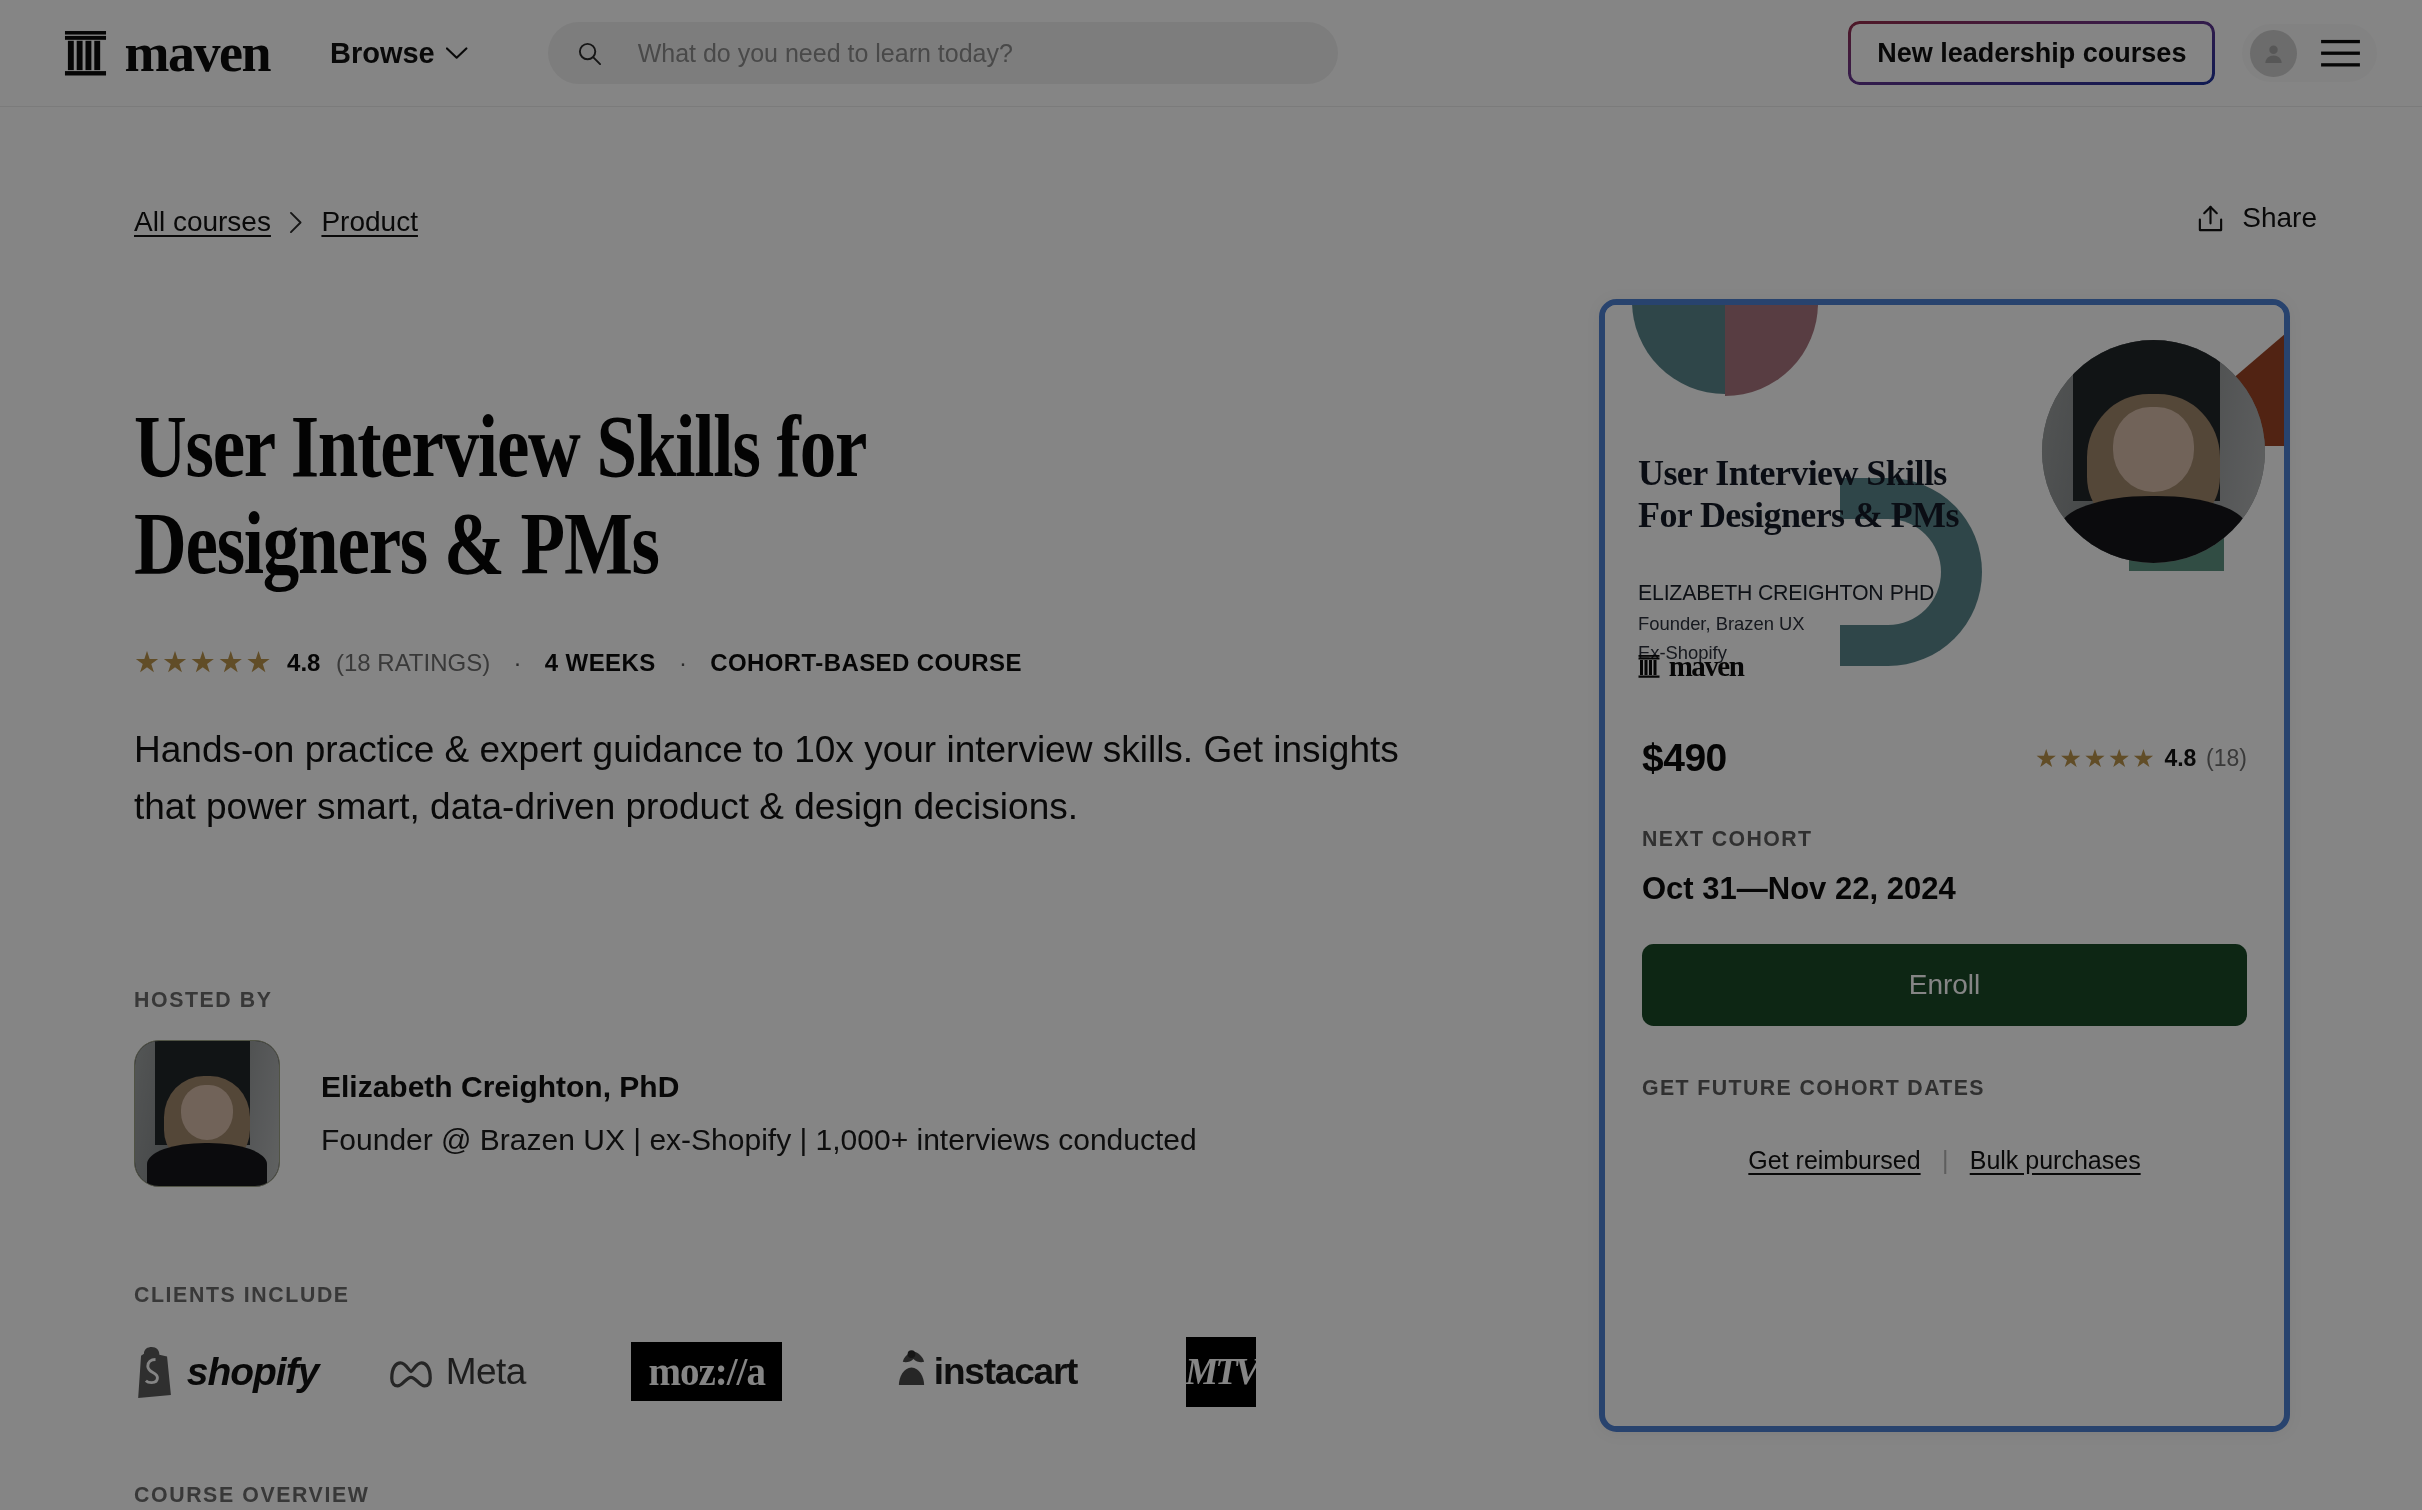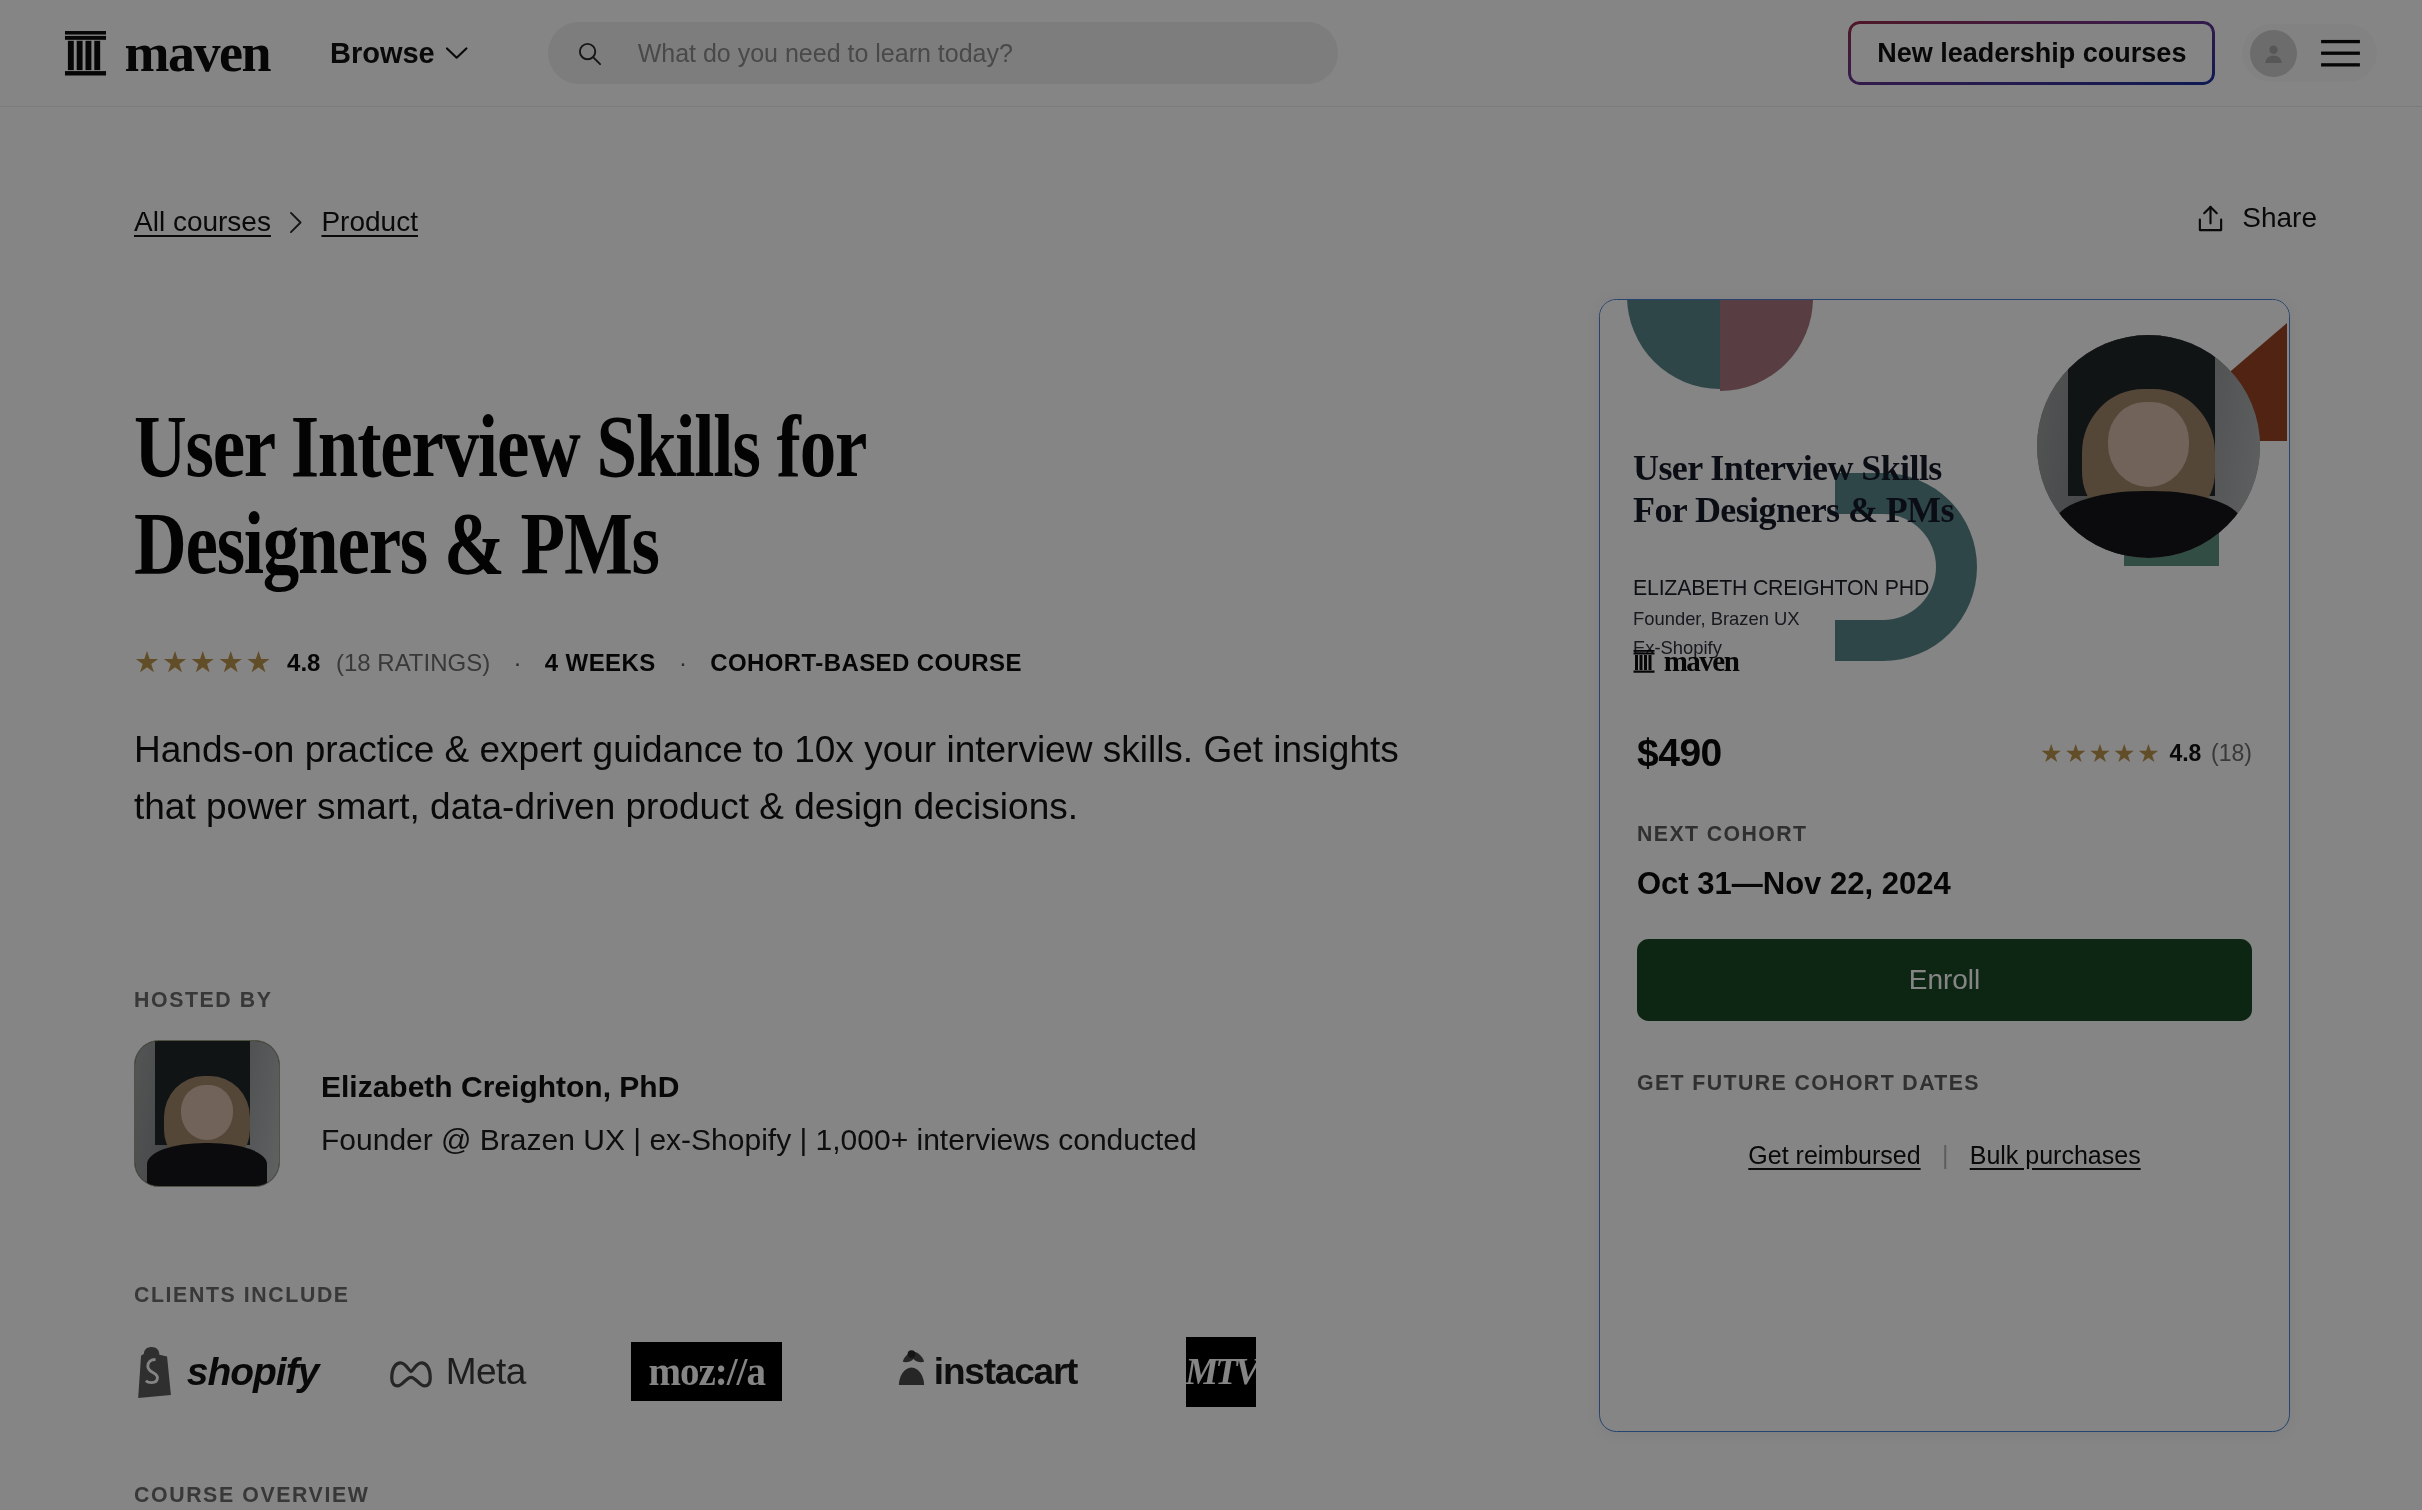--- a/index.html
+++ b/index.html
@@ -153,21 +153,21 @@
   .insta-word { font-size: 37px; font-weight: 700; color: #1b1b1b; letter-spacing: -1.2px; }
   .mtvbox { background: #000; width: 70px; height: 70px; display:flex; align-items:center; justify-content:center;}
   .mtv-word { color: #fff; font-size: 37px; font-weight: 800; font-style: italic; font-family:"Liberation Serif", serif; letter-spacing:-2.9px;}
 
   .overview-label { position: absolute; left: 134px; top: 1376px; }
 
   
   .card {
     position: absolute; left: 1599px; top: 192px;
     width: 691px; height: 1133px;
-    background: #ffffff; border: 1px solid #3b82f6; border-radius: 17.5px;
+    background: #ffffff; border: 6px solid #3b82f6; border-radius: 17.5px;
     box-shadow: 0 1.9px 15.5px rgba(0,0,0,0.05);
     overflow: hidden;
   }
   .thumb {
     position: relative; width: 691px; height: 390px;
     background: #ffffff; overflow: hidden;
   }
   .sh-teal-half {
     position: absolute; left: 27px; top: -37px; width: 93px; height: 126px;
     background: #4d8a92; border-bottom-left-radius: 93px;

